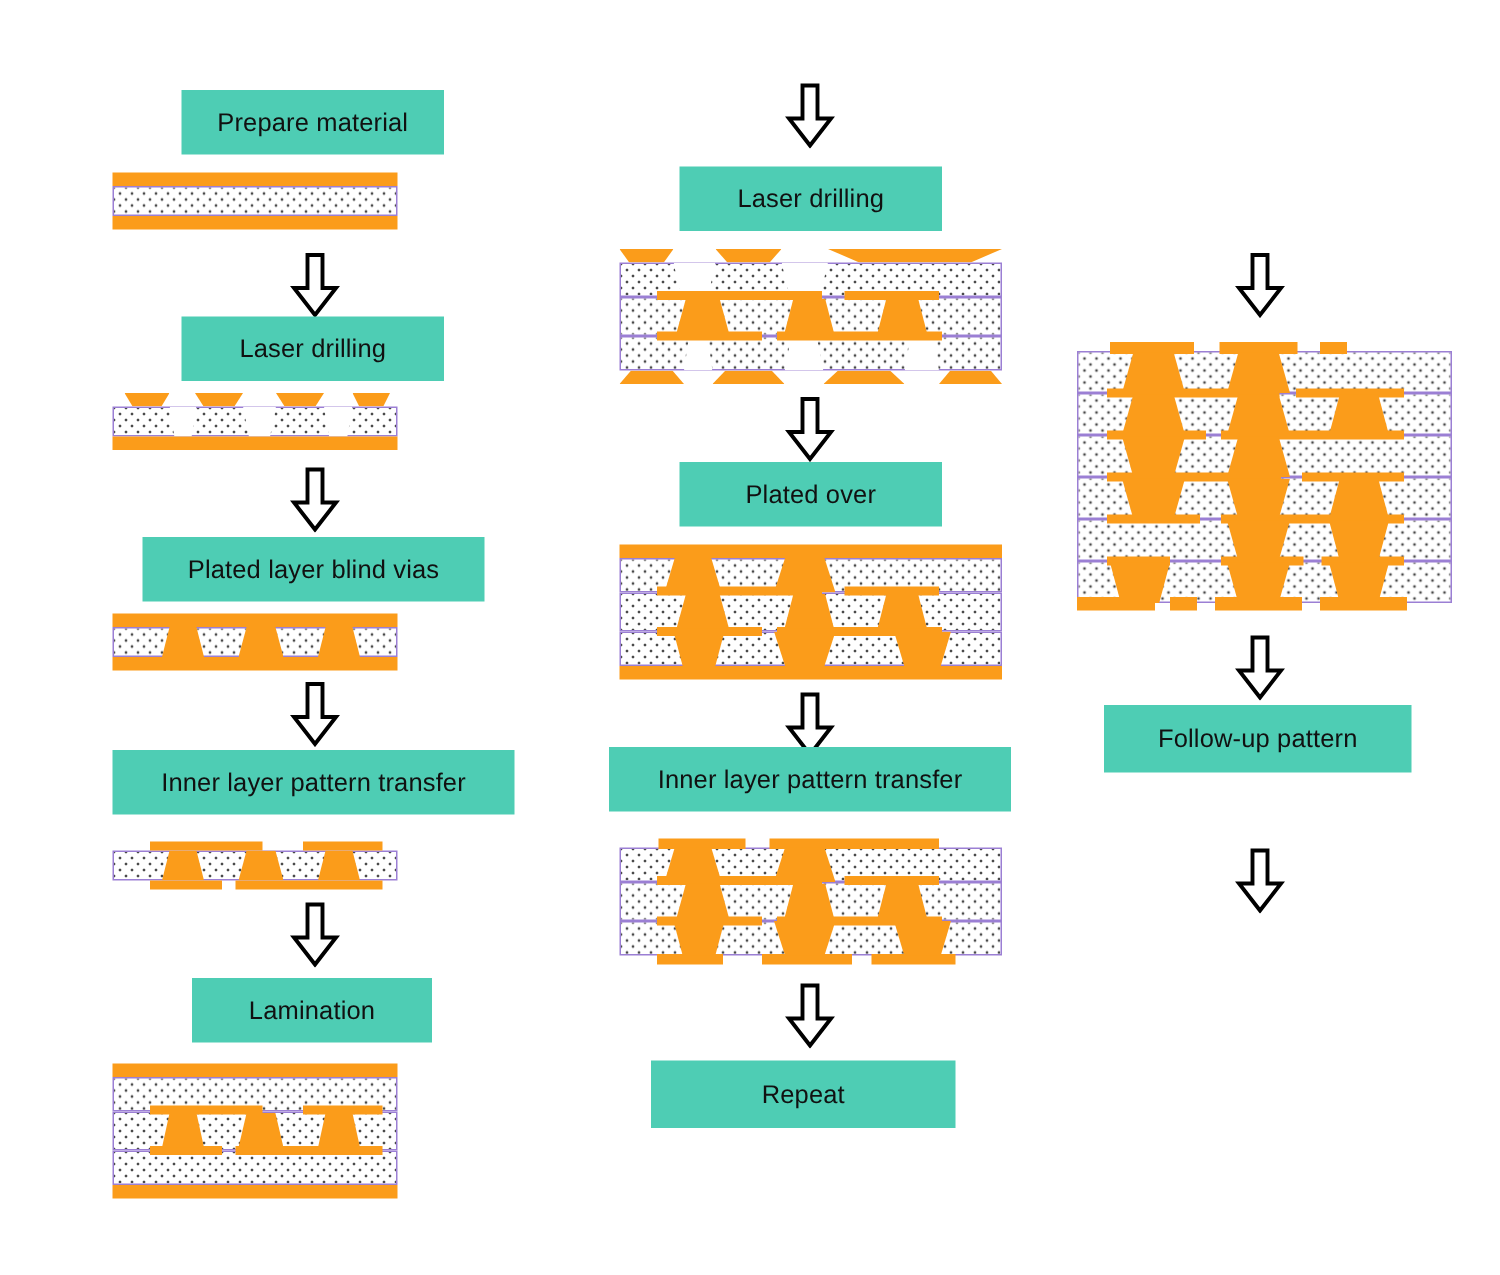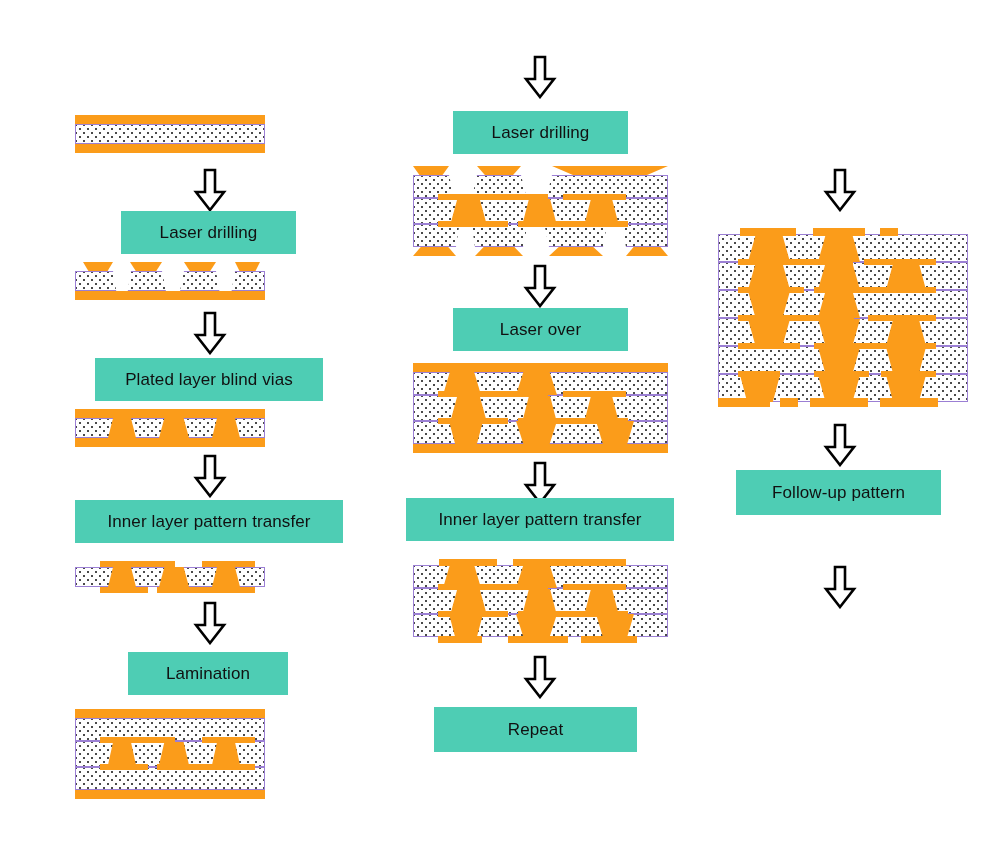--- a/index.html
+++ b/index.html
@@ -51,20 +51,23 @@
   .via.down{clip-path:polygon(0% 0%,100% 0%,82% 100%,18% 100%);}
   .via.up{clip-path:polygon(18% 0%,82% 0%,100% 100%,0% 100%);}
   
   .pad{position:absolute;background:#fb9c1a;}
 </style>
 </head>
 <body>
 
 <div class="canvas">
 
+  <div class="step-box" style="left:121px;top:60px;width:175px;height:43px;">
+    <span>Prepare material</span>
+  </div>
 
   <div class="figure" style="left:75px;top:115px;width:190px;height:38px;">
     <div class="cu" style="left:0;top:0;width:190px;height:9px;"></div>
     <div class="diel bord" style="left:0;top:9px;width:190px;height:20px;"></div>
     <div class="cu" style="left:0;top:29px;width:190px;height:9px;"></div>
   </div>
 
   <div class="arrow" style="left:193px;top:168px;">
     <svg viewBox="0 0 34 44">
         <polygon points="12,2 22,2 22,24 31,24 17,42 3,24 12,24" fill="#ffffff" stroke="#000000" stroke-width="2.6" stroke-linejoin="miter"></polygon>
@@ -201,21 +204,21 @@
     <div class="via up" style="left:172px;top:33px;width:33px;height:23px;"></div>
   </div>
 
   <div class="arrow" style="left:523px;top:264px;">
     <svg viewBox="0 0 34 44">
         <polygon points="12,2 22,2 22,24 31,24 17,42 3,24 12,24" fill="#ffffff" stroke="#000000" stroke-width="2.6" stroke-linejoin="miter"></polygon>
       </svg>
   </div>
 
   <div class="step-box" style="left:453px;top:308px;width:175px;height:43px;">
-    <span>Laser over</span>
+    <span>Plated over</span>
   </div>
 
   <div class="figure" style="left:413px;top:363px;width:255px;height:90px;">
     <div class="cu" style="left:0;top:0;width:255px;height:9px;"></div>
     <div class="diel bord" style="left:0;top:9px;width:255px;height:23px;"></div>
     <div class="diel bord" style="left:0;top:32px;width:255px;height:26px;"></div>
     <div class="diel bord" style="left:0;top:58px;width:255px;height:23px;"></div>
     <div class="cu" style="left:0;top:81px;width:255px;height:9px;"></div>
 
     <div class="via up" style="left:30px;top:9px;width:38px;height:23px;"></div>

